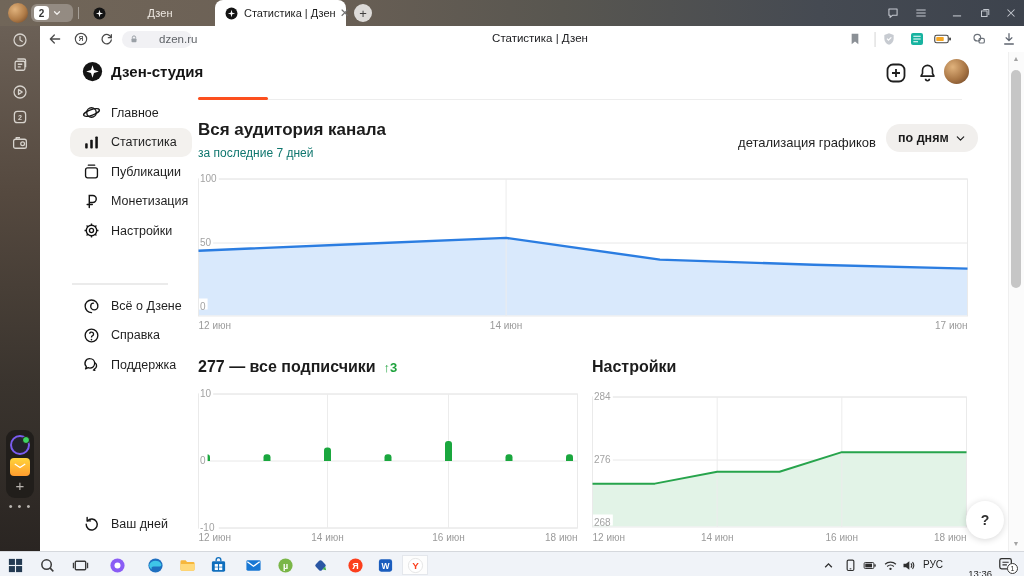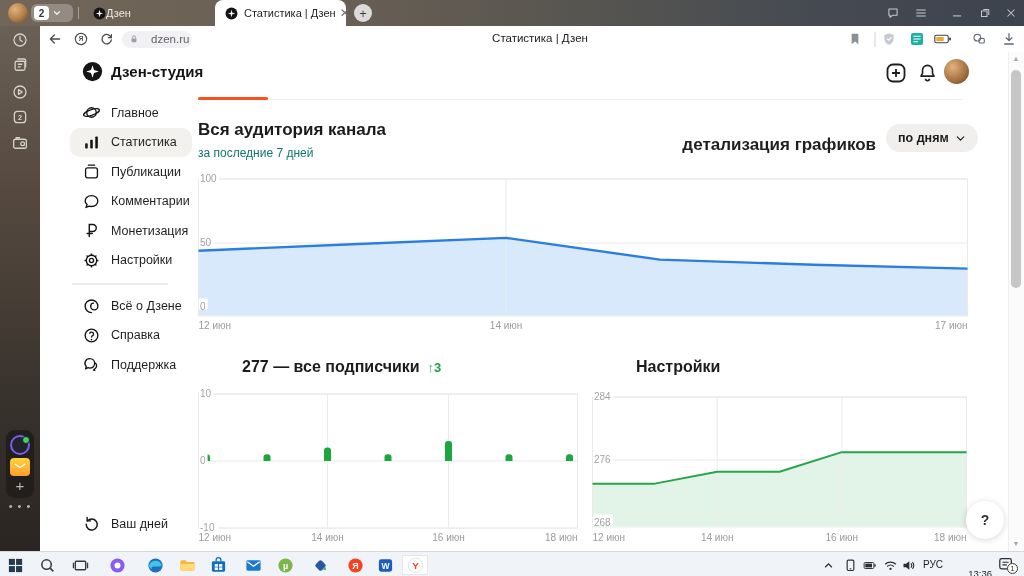--- a/index.html
+++ b/index.html
@@ -14,36 +14,36 @@
   .tb-avatar { position:absolute; left:8px; top:3px; width:20px; height:20px; border-radius:50%;
     background:radial-gradient(circle at 35% 32%, #e0b27c, #b07c48 55%, #6e4526 95%); }
   .tabgroup { position:absolute; left:31px; top:4px; height:18px; width:42px; border-radius:6px;
     background:rgba(255,255,255,.25); display:flex; align-items:center; padding:0 3px; gap:3px; }
   .tg-num { width:15px; height:14px; background:#fff; border-radius:4px; font-size:10px; font-weight:bold;
     color:#333; display:flex; align-items:center; justify-content:center; }
   .tg-chev { width:10px; height:10px; color:#f2efec; display:flex; }
   .tb-sep { position:absolute; left:78px; top:7px; width:1px; height:12px; background:rgba(255,255,255,.38); }
   .tab { position:absolute; top:0; height:26px; display:flex; align-items:center; }
   .tab-inactive { left:86px; width:128px; color:#efe9e2; }
-  .tab-inactive .tab-title { flex:1; text-align:left; font-size:11px; }
+  .tab-inactive .tab-title { flex:1; text-align:center; font-size:11px; }
   .tab-active { left:215px; width:131px; background:#fff; border-radius:8px 8px 0 0; color:#1f1f1f; padding:0 8px; }
   .tab-active .tab-title { flex:1; font-size:11px; margin-left:6px; white-space:nowrap; }
   .favicon { width:13px; height:13px; display:flex; margin-left:7px; flex:none; }
   .tab-close { font-size:12px; color:#6f6f6f; margin-left:4px; }
   .newtab { position:absolute; left:354px; top:4px; width:18px; height:18px; border-radius:50%;
     background:rgba(255,255,255,.78); color:#3f3f3f; font-size:13px; display:flex; align-items:center; justify-content:center; }
   .winbtn { position:absolute; top:4px; width:18px; height:18px; color:#c6cad1; display:flex; align-items:center; justify-content:center; font-size:12px; }
   .winbtn svg { width:14px; height:14px; }
 
   
   .toolbar { position:absolute; left:40px; top:26px; width:984px; height:26px; background:#fff; }
   .tool-ic { position:absolute; top:4px; width:18px; height:18px; color:#4a4a4a; display:flex; align-items:center; justify-content:center; }
   .tool-ic svg { width:16px; height:16px; }
   .addrpill { position:absolute; left:82px; top:4.5px; width:70px; height:17px; background:#f1f1f4; border-radius:8.5px;
-    display:flex; align-items:center; padding:0 7px; gap:12px; }
+    display:flex; align-items:center; padding:0 7px; gap:20px; }
   .addrpill .lock { width:10px; height:10px; color:#9aa0a6; display:flex; }
   .addrpill .url { font-size:11.5px; color:#5f6368; }
   .center-title { position:absolute; left:390px; top:6px; width:220px; text-align:center; font-size:11.5px; color:#202124; }
   .tbr-ic { position:absolute; top:4px; width:18px; height:18px; display:flex; align-items:center; justify-content:center; color:#8b9096; }
   .tbr-ic svg { width:16px; height:16px; }
 
   
   .leftstrip { position:absolute; left:0; top:26px; width:40px; height:525px;
     background:linear-gradient(180deg,#6b6056 0%,#55493f 32%,#3a342e 68%,#2a2522 100%); }
   .ls-ic { position:absolute; left:11px; width:18px; height:18px; color:#d6d2cc; display:flex; align-items:center; justify-content:center; }
@@ -69,25 +69,25 @@
   .nav-div { position:absolute; left:72px; top:283px; width:96px; height:1.5px; background:#ebebeb; }
 
   
   .hdr-ic { position:absolute; color:#1f1f1f; display:flex; align-items:center; justify-content:center; }
   .avatar-lg { position:absolute; left:944px; top:59px; width:25px; height:25px; border-radius:50%;
     background:radial-gradient(circle at 35% 32%, #e0b27c, #a87544 55%, #6e4526 95%); }
   .accentbar { position:absolute; left:198px; top:97px; width:70px; height:3px; border-radius:2px; background:#fc4f1e; }
   .hdrline { position:absolute; left:198px; top:99px; width:764px; height:1px; background:#ededed; }
   .pg-title { position:absolute; left:198px; top:120px; font-size:17px; font-weight:bold; color:#1c1c1c; }
   .pg-sub { position:absolute; left:198px; top:146px; font-size:12px; color:#0f766e; }
-  .detail-lbl { position:absolute; left:640px; top:135px; width:236px; text-align:right; font-size:17px; color:#1f1f1f;font-weight:bold; }
+  .detail-lbl { position:absolute; left:640px; top:135px; width:236px; text-align:right; font-size:13px; color:#1f1f1f; }
   .detail-pill { position:absolute; left:886px; top:124px; height:28px; padding:0 12px; border-radius:14px; background:#f1efed;
     display:flex; align-items:center; gap:6px; font-size:12.5px; font-weight:bold; color:#1c1c1c; }
   .detail-pill svg { width:11px; height:11px; }
-  .sec-title { position:absolute; font-size:16px; font-weight:bold; color:#1c1c1c;margin-left:44px; }
+  .sec-title { position:absolute; font-size:16px; font-weight:bold; color:#1c1c1c; }
   .delta { color:#1ea23c; font-size:13px; font-weight:bold; margin-left:8px; }
   svg text { font-family:"Liberation Sans", sans-serif; }
   .help-fab { position:absolute; left:966px; top:501px; width:38px; height:38px; border-radius:50%; background:#fff;
     box-shadow:0 1px 7px rgba(0,0,0,.16); display:flex; align-items:center; justify-content:center;
     font-size:14px; font-weight:bold; color:#2f2f2f; }
 
   
   .sb-track { position:absolute; left:1008px; top:52px; width:16px; height:499px; background:#fbfbfb; border-left:1px solid #efefef; }
   .sb-thumb { position:absolute; left:1011px; top:70px; width:10px; height:218px; border-radius:5px; background:#c6c6c6; }
   .sb-arr { position:absolute; left:1008px; width:16px; text-align:center; font-size:7px; color:#a3a3a3; }
@@ -339,28 +339,20 @@
       <div class="nav-item">
         <span class="nico">
           <svg viewBox="0 0 24 24">
             <g fill="none" stroke="currentColor" stroke-width="1.7">
               <rect x="4.5" y="7.5" width="15" height="12.5" rx="2.5"></rect>
               <path d="M8 4h8" stroke-linecap="round"></path>
             </g>
           </svg>
         </span>
         <span class="nlbl">Публикации</span>
-      </div>
-      <div class="nav-item">
-        <span class="nico">
-          <svg viewBox="0 0 24 24">
-            <path d="M12 4.5c4.7 0 8 3.1 8 6.9s-3.3 6.9-8 6.9c-1 0-2-.15-2.9-.45L5 19.5l1.4-3.6C5 14.6 4 13.1 4 11.4 4 7.6 7.3 4.5 12 4.5Z" fill="none" stroke="currentColor" stroke-width="1.7" stroke-linejoin="round"></path>
-          </svg>
-        </span>
-        <span class="nlbl">Комментарии</span>
       </div>
       <div class="nav-item">
         <span class="nico">
           <svg viewBox="0 0 24 24">
             <g fill="none" stroke="currentColor" stroke-width="1.8" stroke-linecap="round">
               <path d="M9.2 19.5V4.5h4.4a4.4 4.4 0 0 1 0 8.8H9.2"></path>
               <path d="M6.5 15.8h6.5"></path>
             </g>
           </svg>
         </span>

